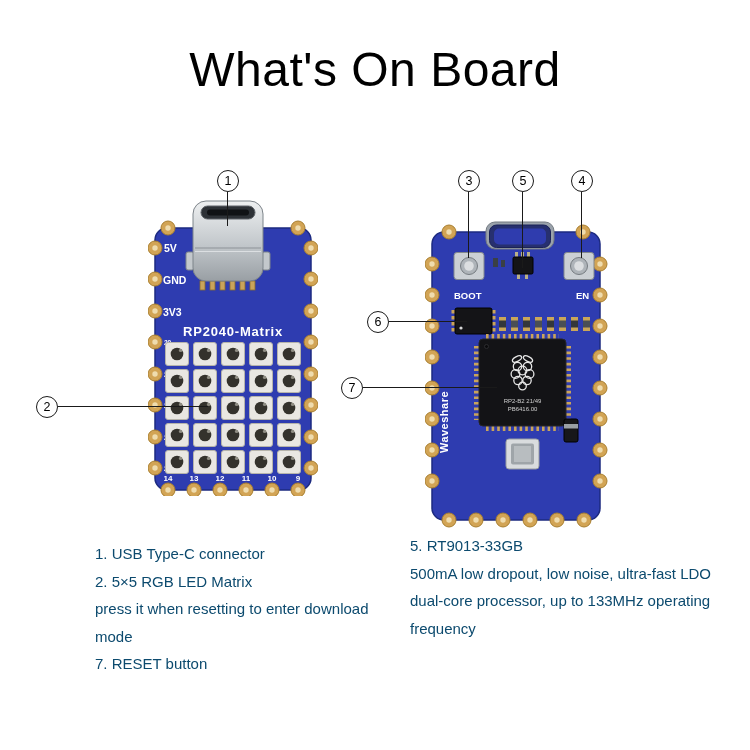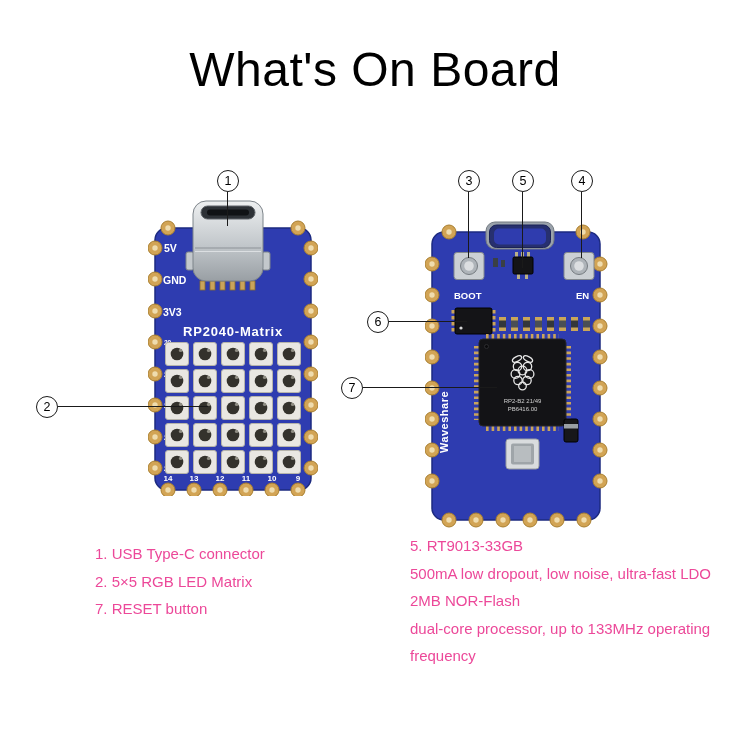--- a/index.html
+++ b/index.html
@@ -11,21 +11,21 @@
            font-size:48px; font-weight:500; color:#000; letter-spacing:0.5px; }
 
   .board { position:absolute; z-index:1; }
 
   .cl { position:absolute; background:#1a1a1a; z-index:4; }
 
   .callout { position:absolute; width:22px; height:22px; border:1.4px solid #1a1a1a;
              border-radius:50%; background:#fff; z-index:5; display:flex;
              align-items:center; justify-content:center; font-size:12.5px; color:#000; }
 
-  .legend-col { position:absolute; font-size:15px; color:#ec4899; z-index:2; }
+  .legend-col { position:absolute; font-size:15px; color:#0c4a6e; z-index:2; }
   .legend-line { line-height:27.5px; }
 
   svg text { font-family:"Liberation Sans","DejaVu Sans",sans-serif; }
 </style>
 </head>
 <body>
 
 <div id="canvas">
 
   <svg width="0" height="0" style="position:absolute" aria-hidden="true">
@@ -290,23 +290,23 @@
   <div class="callout" style="left:36px;  top:396px;">2</div>
   <div class="callout" style="left:458px; top:170px;">3</div>
   <div class="callout" style="left:571px; top:170px;">4</div>
   <div class="callout" style="left:512px; top:170px;">5</div>
   <div class="callout" style="left:367px; top:311px;">6</div>
   <div class="callout" style="left:341px; top:377px;">7</div>
 
   <div class="legend-col" style="left:95px; top:540px; width:310px;">
     <div class="legend-line">1. USB Type-C connector</div>
     <div class="legend-line">2. 5×5 RGB LED Matrix</div>
+    <div class="legend-line">press it when resetting to enter download mode</div>
     <div class="legend-line">7. RESET button</div>
   </div>
 
   <div class="legend-col" style="left:410px; top:532px; width:335px;">
     <div class="legend-line">5. RT9013-33GB</div>
     <div class="legend-line">500mA low dropout, low noise, ultra-fast LDO</div>
-    <div class="legend-line">2MB NOR-Flash</div>
     <div class="legend-line">dual-core processor, up to 133MHz operating frequency</div>
   </div>
 
 </div>
 
 </body></html>

